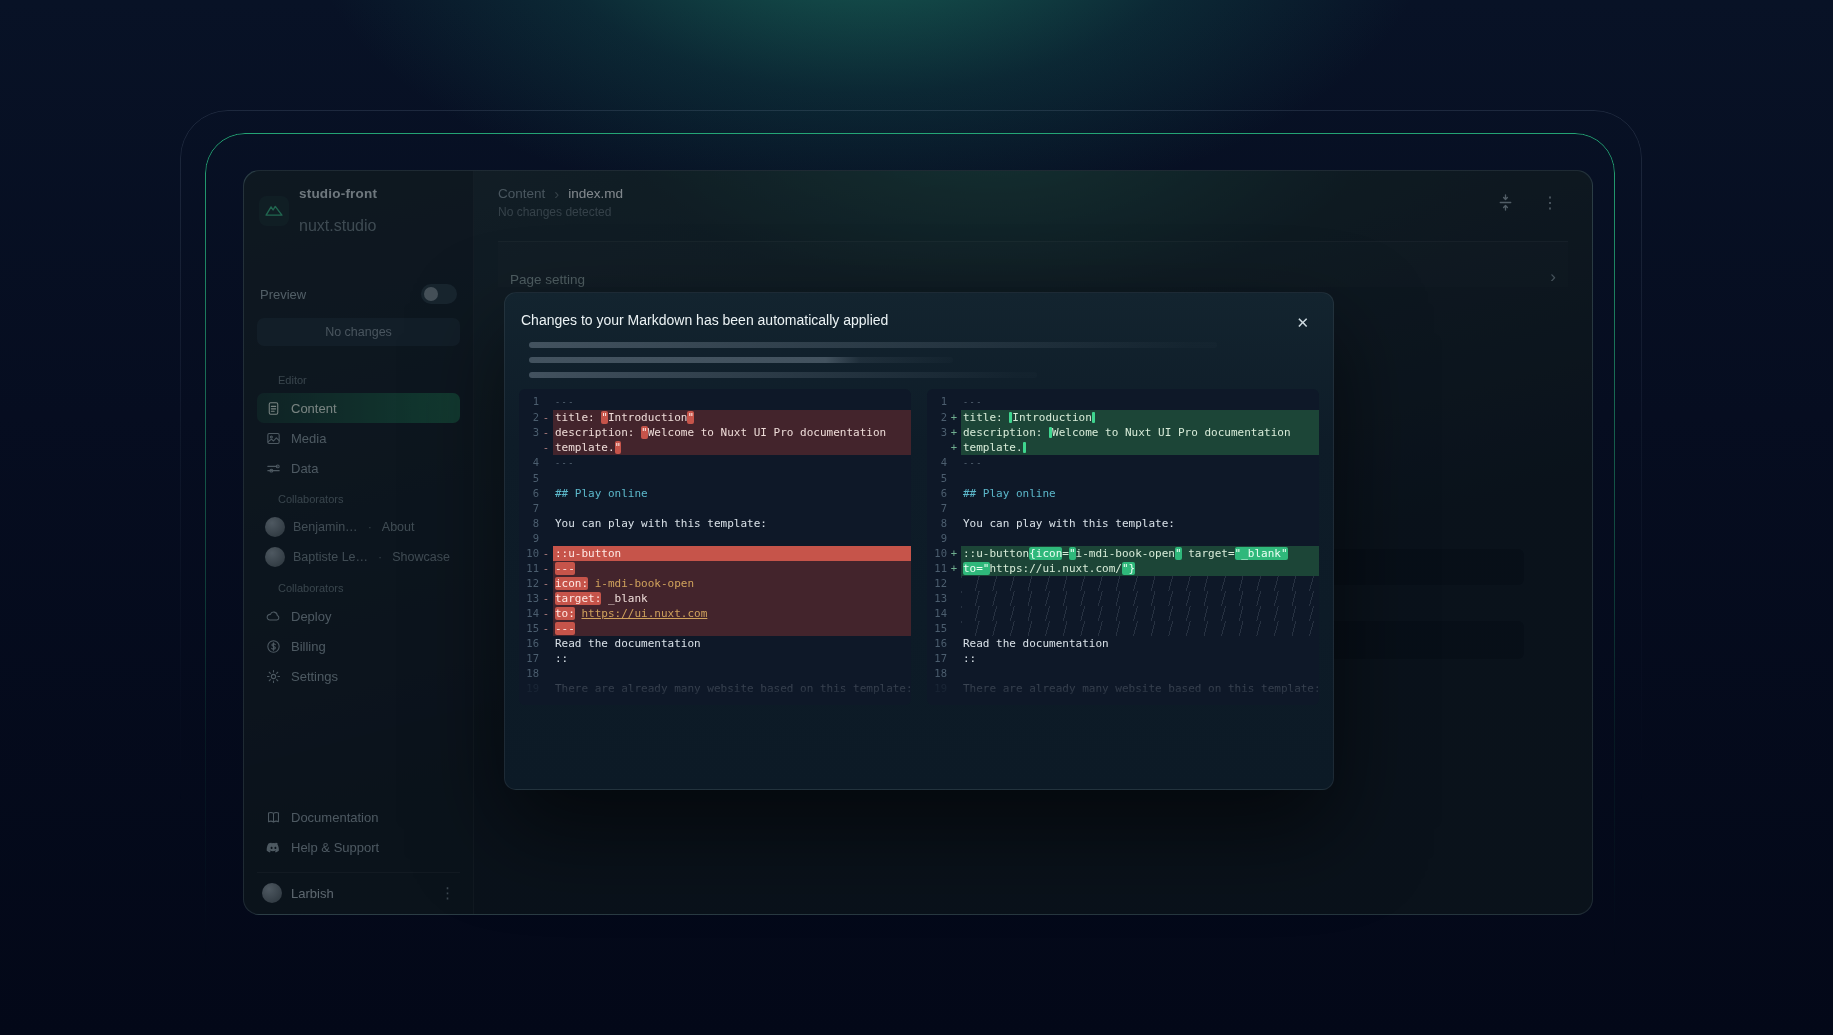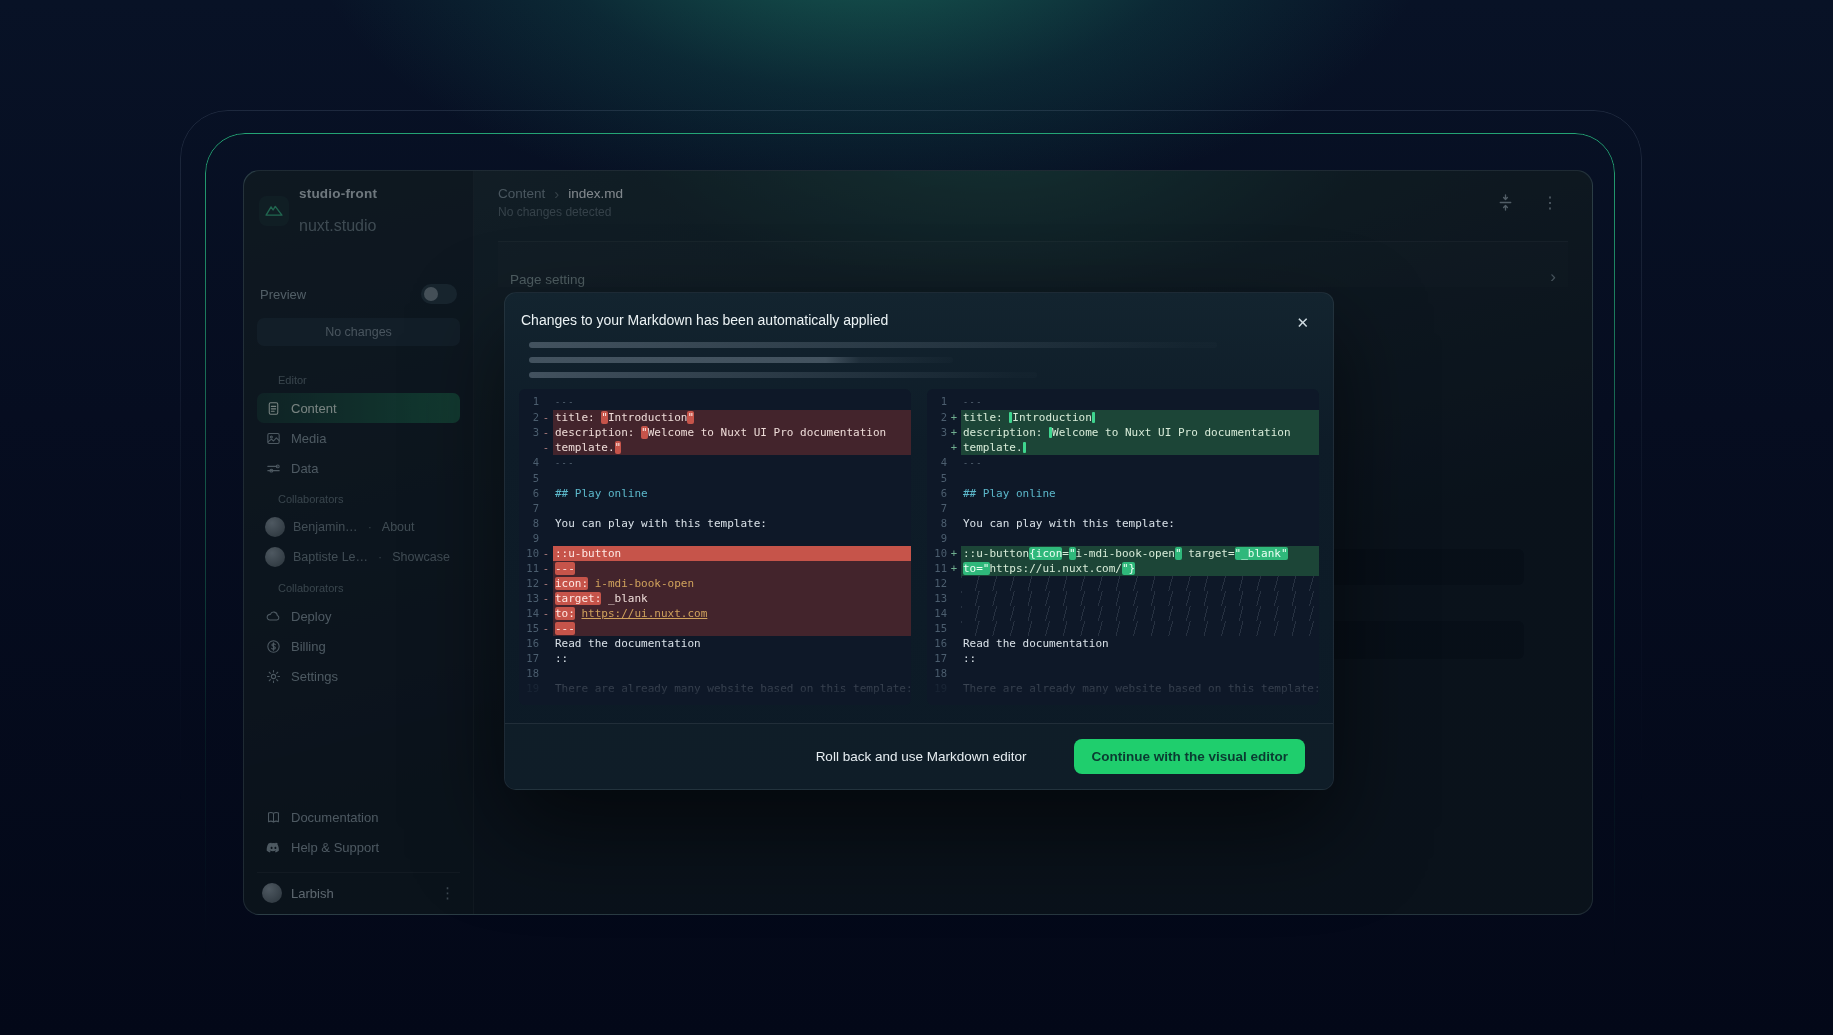--- a/index.html
+++ b/index.html
@@ -469,17 +469,13 @@
           <span class="gmark"></span>
           <span class="code"></span>
         </div>
         <div class="drow t-fade">
           <span class="gnum">19</span>
           <span class="gmark"></span>
           <span class="code"><span class="s-txt">There are already many website based on this template:</span></span>
         </div>
       </div>
   </div>
-  <div class="m-footer">
-    <button class="rollback">Roll back and use Markdown editor</button>
-    <button class="continue">Continue with the visual editor</button>
-  </div>
 </div>
 
 </body></html>

